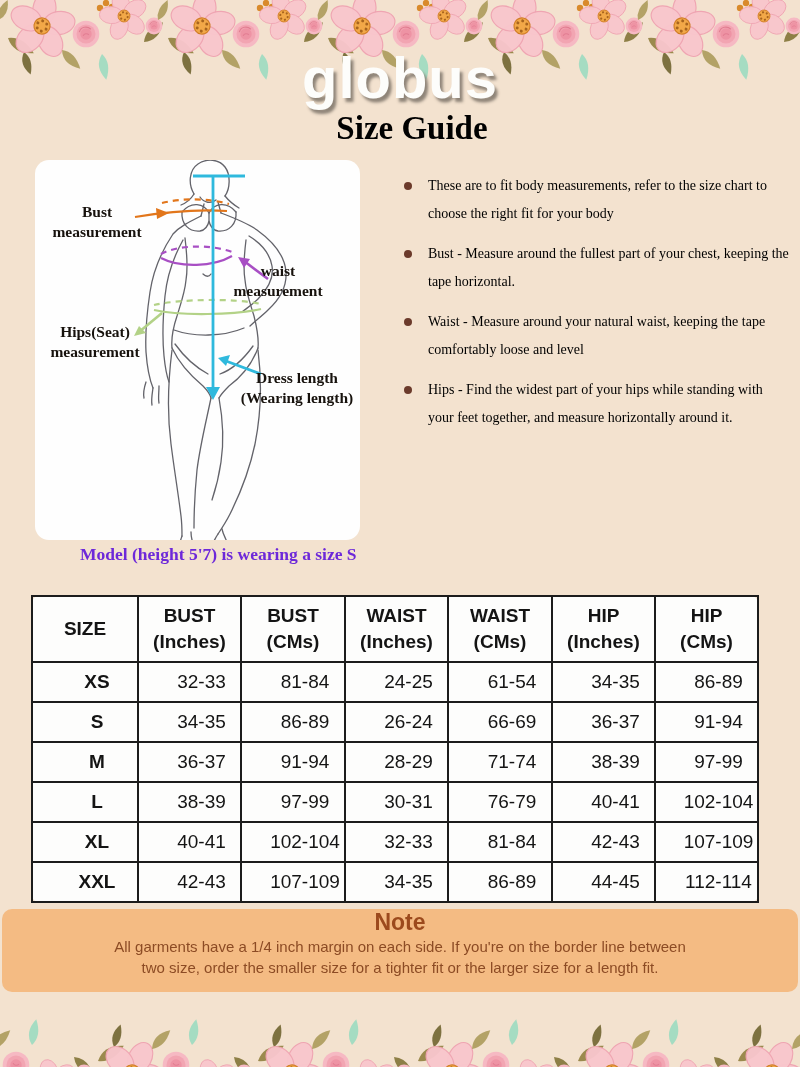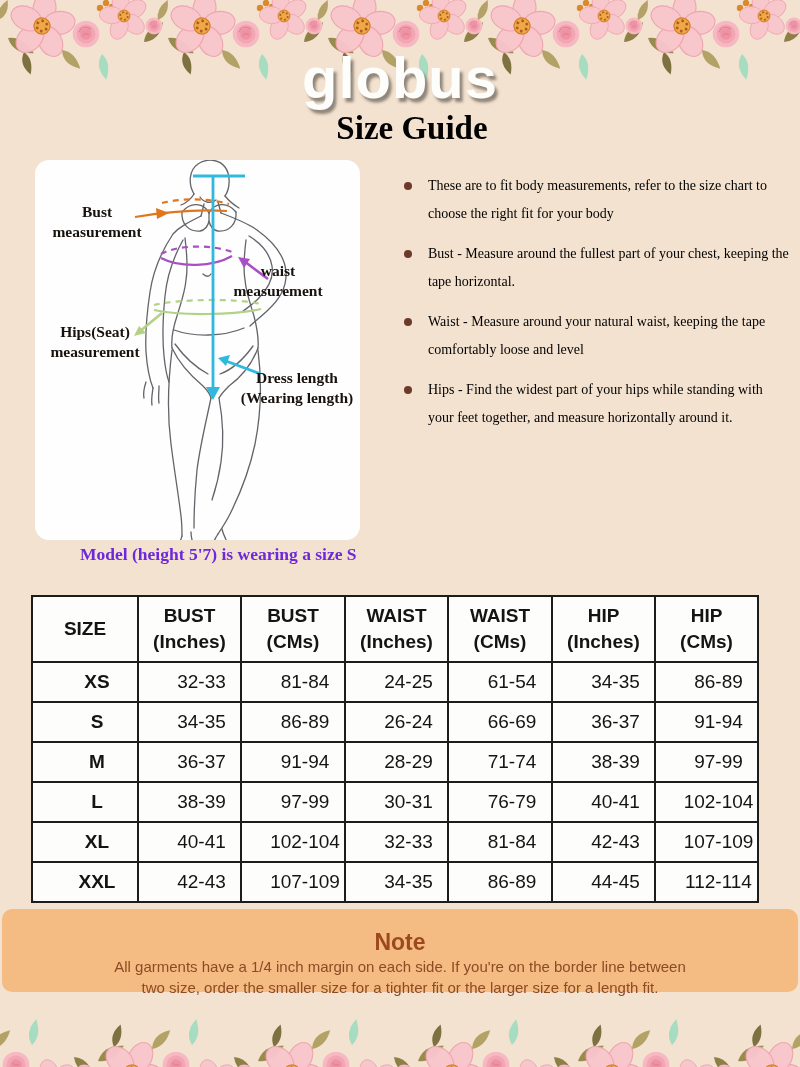--- a/index.html
+++ b/index.html
@@ -63,21 +63,21 @@
   .size-table td { height:40px; font-size:19px; font-weight:normal;padding-left:24px; }
   .size-table td.size-cell { font-weight:bold; }
   .th-line { display:block; }
   .th-line:empty { display:none; }
   
   .note {
     position:absolute; left:2px; right:2px; top:909px; height:83px;
     background:#f4bb83; border-radius:10px; text-align:center;
   }
   .note-title {
-    margin-top:20px; font-size:23px; font-weight:bold; color:#9c4a1d;
+    margin-top:0; font-size:23px; font-weight:bold; color:#9c4a1d;
   }
   .note-line {
     font-size:15px; line-height:21px; color:#8c4b24;
   }
   .note-line:first-of-type { margin-top:3px; }
 </style>
 </head>
 <body>
 
 <div id="page">

